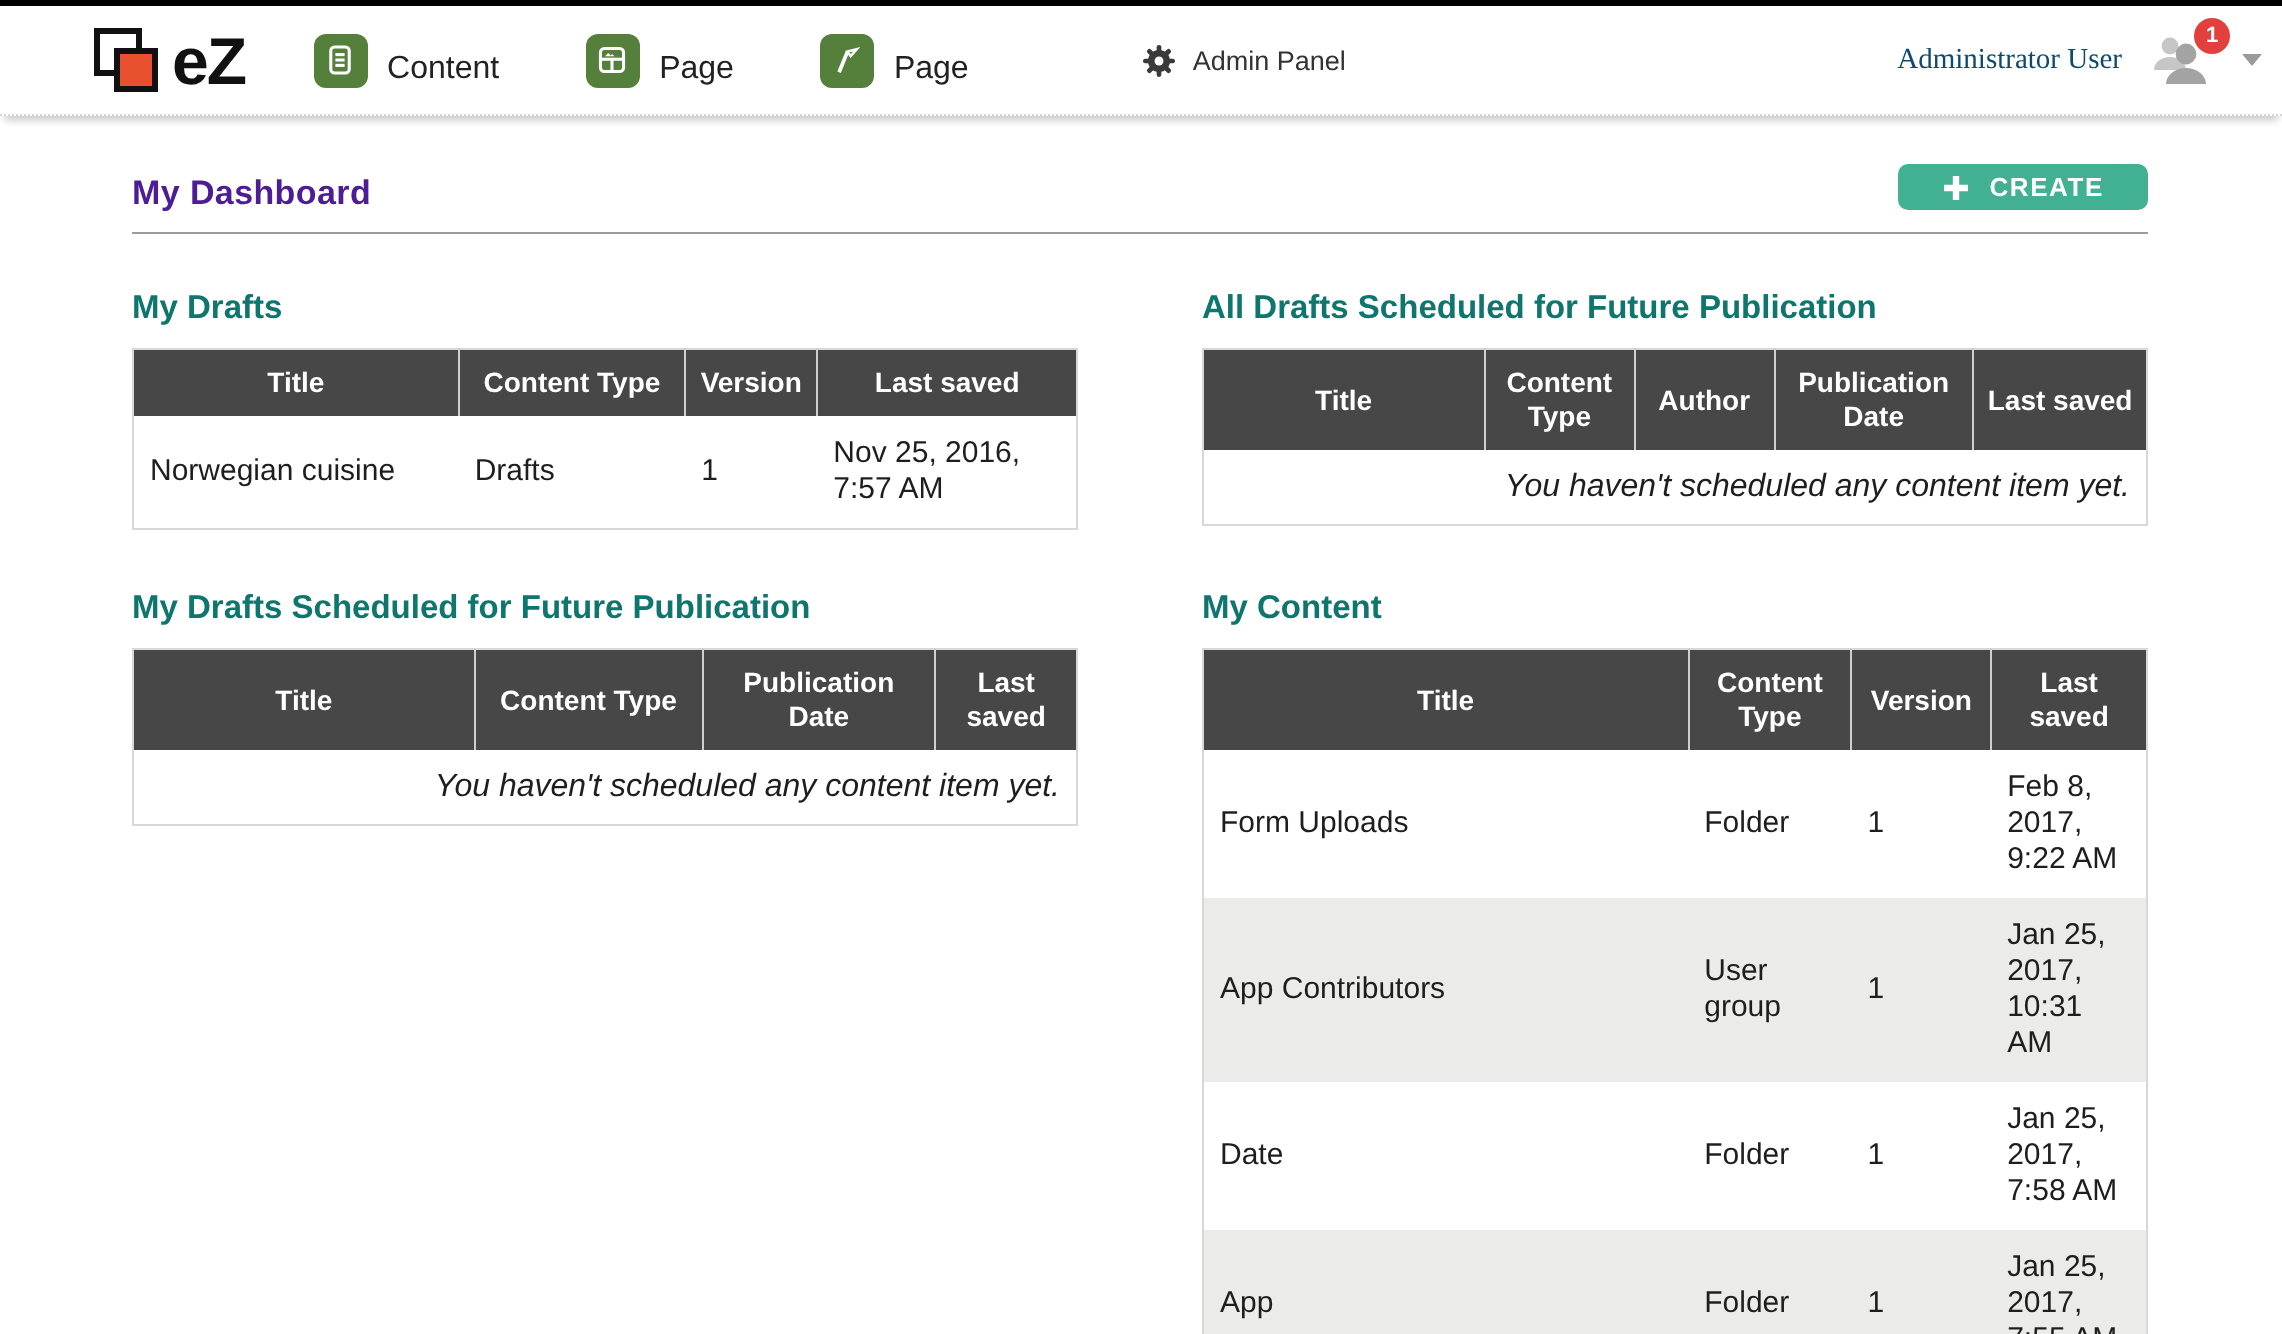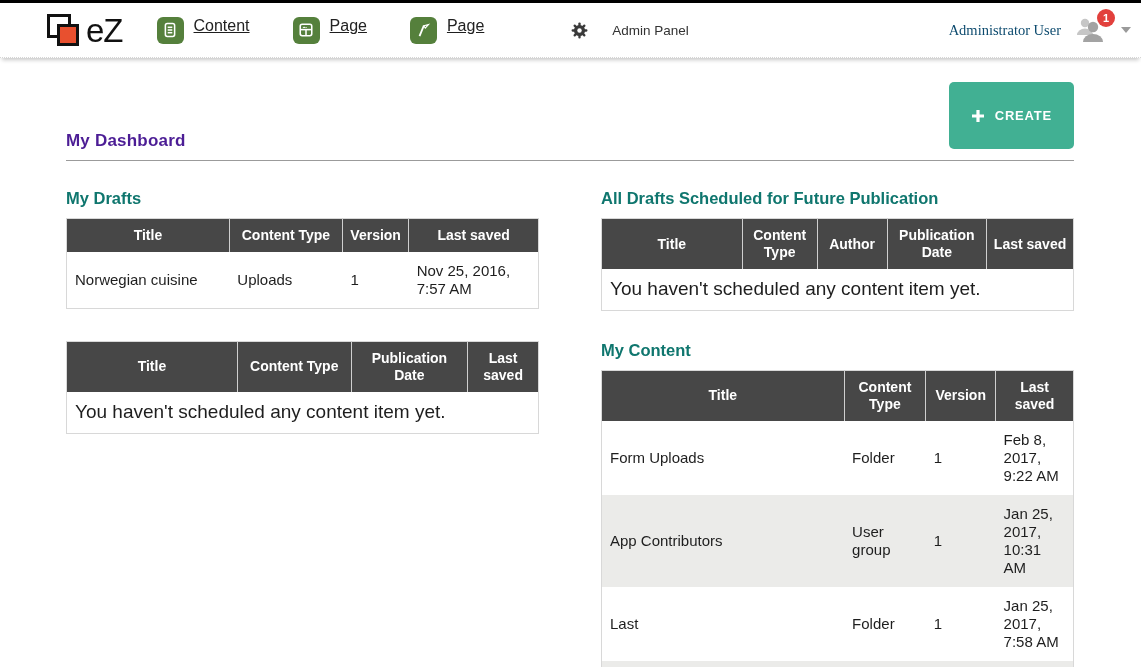--- a/index.html
+++ b/index.html
@@ -13,31 +13,31 @@
   .top-black-strip { height: 3px; background: #000; width: 100%; }
   .topbar {
     height: 55px; background: #fff;
     display: flex; align-items: center;
     padding: 0 10px 0 45px;
     border-bottom: 1px dotted #d6d6d6;
     box-shadow: 0 4px 4px -2px rgba(0,0,0,0.22);
     position: relative; z-index: 5;
   }
   .logo { display: flex; align-items: center; gap: 5px; margin-right: 34px; cursor: pointer; }
-  .logo-text { font-size: 33px; color: #111; font-weight: 400; letter-spacing: -1px; line-height: 1; }
-  .nav-item { display: flex; align-items: flex-start; gap: 10px; margin-right: 43px; cursor: pointer; text-decoration: underline; }
+  .logo-text { font-size: 33px; color: #111; font-weight: 700; letter-spacing: -1px; line-height: 1; }
+  .nav-item { display: flex; align-items: flex-end; gap: 10px; margin-right: 43px; cursor: pointer; }
   .nav-item-label { font-size: 16px; color: #222; }
   .tile {
     width: 27px; height: 27px; border-radius: 6px;
     background: var(--nav_icon_green, #55803c);
     display: flex; align-items: center; justify-content: center;
     flex: 0 0 auto;
   }
   .admin-panel { display: flex; align-items: center; gap: 8px; margin-left: 44px; cursor: pointer; }
-  .admin-panel-label { font-size: 13.5px; color: #333; margin-left: 16px; }
+  .admin-panel-label { font-size: 13.5px; color: #333; }
   .user-area { margin-left: auto; display: flex; align-items: center; gap: 12px; cursor: pointer; }
   .user-name { font-size: 14.5px; color: #0c4a6e; font-family: Liberation Serif, serif; }
   .avatar-wrap { position: relative; width: 34px; height: 28px; }
   .badge {
     position: absolute; top: -7px; right: -8px;
     min-width: 18px; height: 18px; border-radius: 50%;
     background: var(--badge_red, #e2403c);
     color: #fff; font-size: 11px; font-weight: bold;
     display: flex; align-items: center; justify-content: center;
   }
@@ -50,21 +50,21 @@
   .page { padding: 24px 67px 0 66px; }
   .page-header {
     display: flex; align-items: flex-end; justify-content: space-between;
     border-bottom: 1px solid #9b9b9b; padding-bottom: 9px;
   }
   .page-title { font-size: 17px; font-weight: 600; color: #4c1d95; letter-spacing: 0.2px; }
   .create-btn {
     background: var(--create_teal, #41b093);
     border: none; border-radius: 5px;
     color: #fff; font-weight: bold; font-size: 13px; letter-spacing: 0.8px;
-    padding: 26px 22px; display: flex; align-items: center; gap: 10px;
+    padding: 4px 22px; display: flex; align-items: center; gap: 10px;
     cursor: pointer; margin-bottom: 2px;
     font-family: inherit;
   }
   .sections {
     display: grid; grid-template-columns: 473px 473px;
     column-gap: 62px; row-gap: 30px; margin-top: 28px;
   }
   .section-title { font-size: 16.5px; font-weight: bold; color: #0f766e; margin: 0 0 10px 0; }
   
   table {
@@ -77,21 +77,21 @@
     text-align: center; vertical-align: middle;
     padding: 8px 4px; border-left: 1px solid #cfcfcf;
     line-height: 1.22;
   }
   thead th:first-child { border-left: none; }
   tbody td {
     padding: 10px 8px; font-size: 15px; color: #1e1e1e;
     vertical-align: middle; line-height: 1.2; word-wrap: break-word;
   }
   tbody tr:nth-child(even) { background: var(--stripe_gray, #ebebe9); }
-  td.empty-msg { text-align: left; padding: 9px 8px; font-size: 19px; }
+  td.empty-msg { font-style: italic; text-align: right; padding: 9px 8px; font-size: 16px; }
   
   .tbl-my-drafts th:nth-child(1) { width: 34.5%; }
   .tbl-my-drafts th:nth-child(2) { width: 24%; }
   .tbl-my-drafts th:nth-child(3) { width: 14%; }
   .tbl-my-drafts th:nth-child(4) { width: 27.5%; }
   .tbl-all-drafts th:nth-child(1) { width: 29.8%; }
   .tbl-all-drafts th:nth-child(2) { width: 15.9%; }
   .tbl-all-drafts th:nth-child(3) { width: 14.8%; }
   .tbl-all-drafts th:nth-child(4) { width: 21.1%; }
   .tbl-all-drafts th:nth-child(5) { width: 18.4%; }
@@ -211,21 +211,21 @@
             <tr>
               <th>Title</th>
               <th>Content Type</th>
               <th>Version</th>
               <th>Last saved</th>
             </tr>
           </thead>
           <tbody>
             <tr>
               <td>Norwegian cuisine</td>
-              <td>Uploads</td>
+              <td>Drafts</td>
               <td>1</td>
               <td>Nov 25, 2016, 7:57 AM</td>
             </tr>
           </tbody>
         </table>
     </section>
 
     <section>
       <h2 class="section-title">All Drafts Scheduled for Future Publication</h2>
       <table class="tbl-all-drafts">
@@ -240,20 +240,21 @@
           </thead>
           <tbody>
             <tr>
               <td colspan="5" class="empty-msg">You haven't scheduled any content item yet.</td>
             </tr>
           </tbody>
         </table>
     </section>
 
     <section>
+      <h2 class="section-title">My Drafts Scheduled for Future Publication</h2>
       <table class="tbl-my-drafts-sched">
           <thead>
             <tr>
               <th>Title</th>
               <th>Content Type</th>
               <th>Publication Date</th>
               <th>Last saved</th>
             </tr>
           </thead>
           <tbody>
@@ -282,21 +283,21 @@
               <td>1</td>
               <td>Feb 8, 2017, 9:22 AM</td>
             </tr>
             <tr>
               <td>App Contributors</td>
               <td>User group</td>
               <td>1</td>
               <td>Jan 25, 2017, 10:31 AM</td>
             </tr>
             <tr>
-              <td>Last</td>
+              <td>Date</td>
               <td>Folder</td>
               <td>1</td>
               <td>Jan 25, 2017, 7:58 AM</td>
             </tr>
             <tr>
               <td>App</td>
               <td>Folder</td>
               <td>1</td>
               <td>Jan 25, 2017, 7:55 AM</td>
             </tr>

